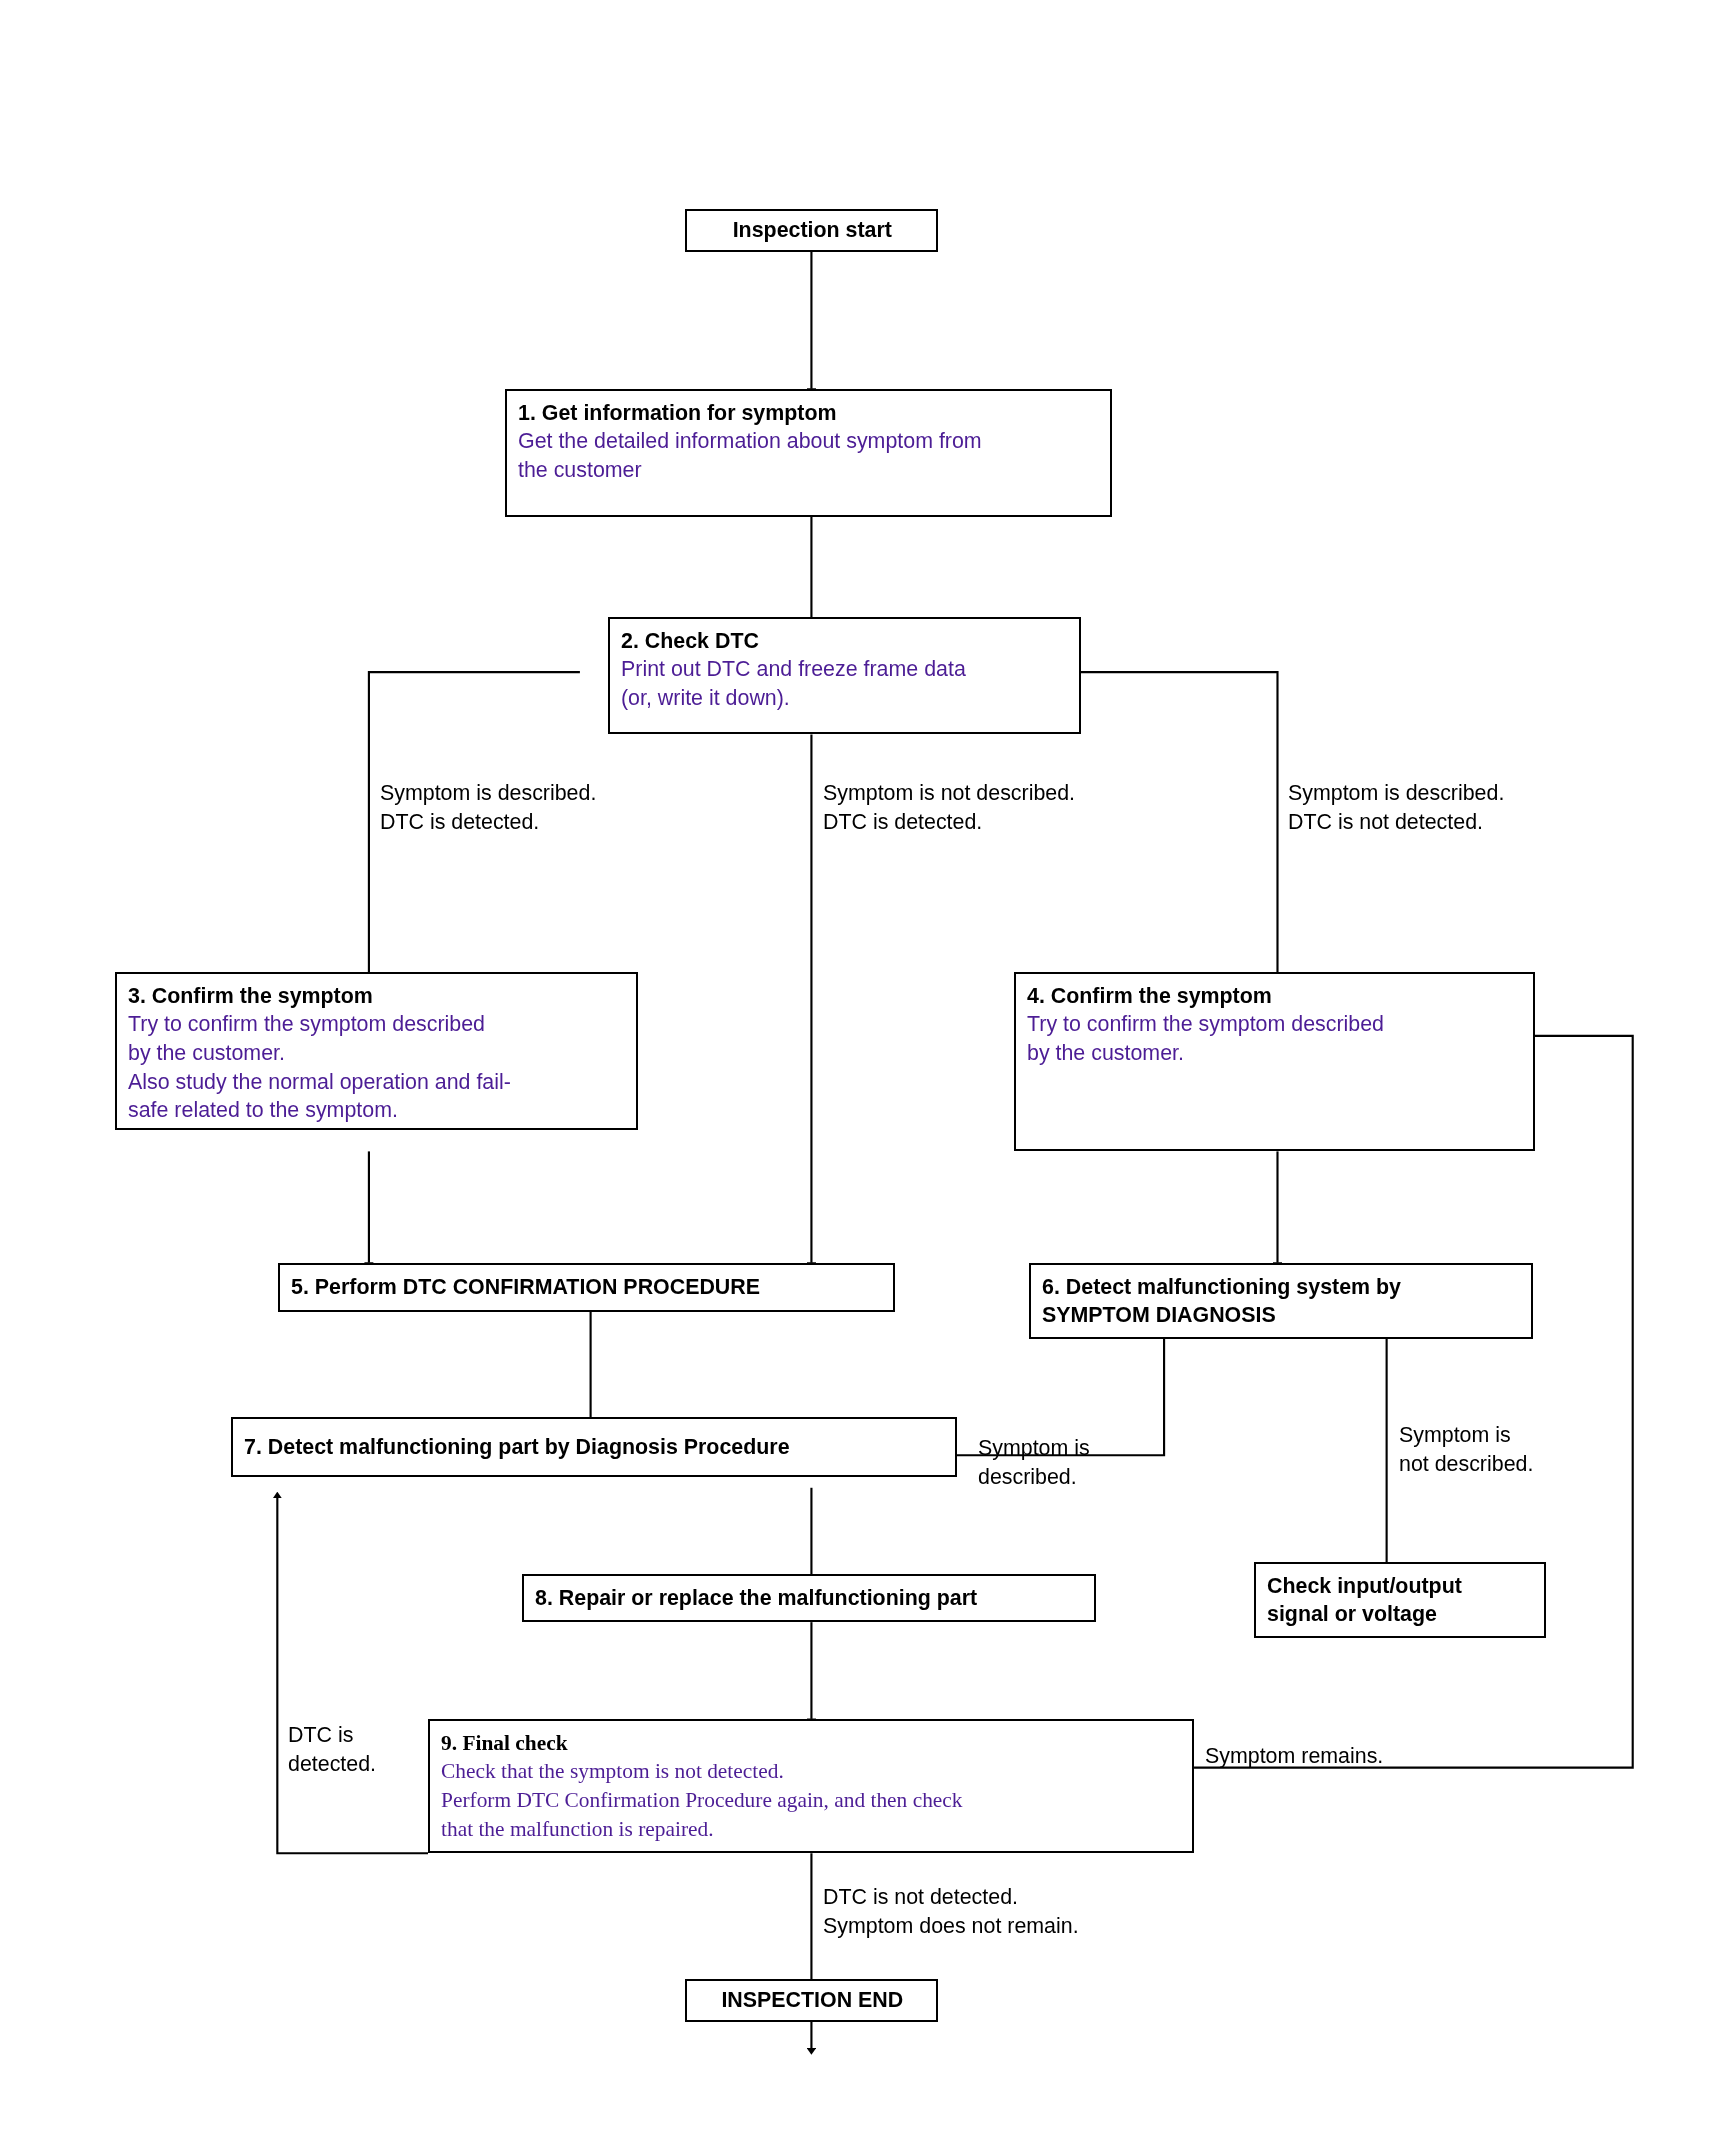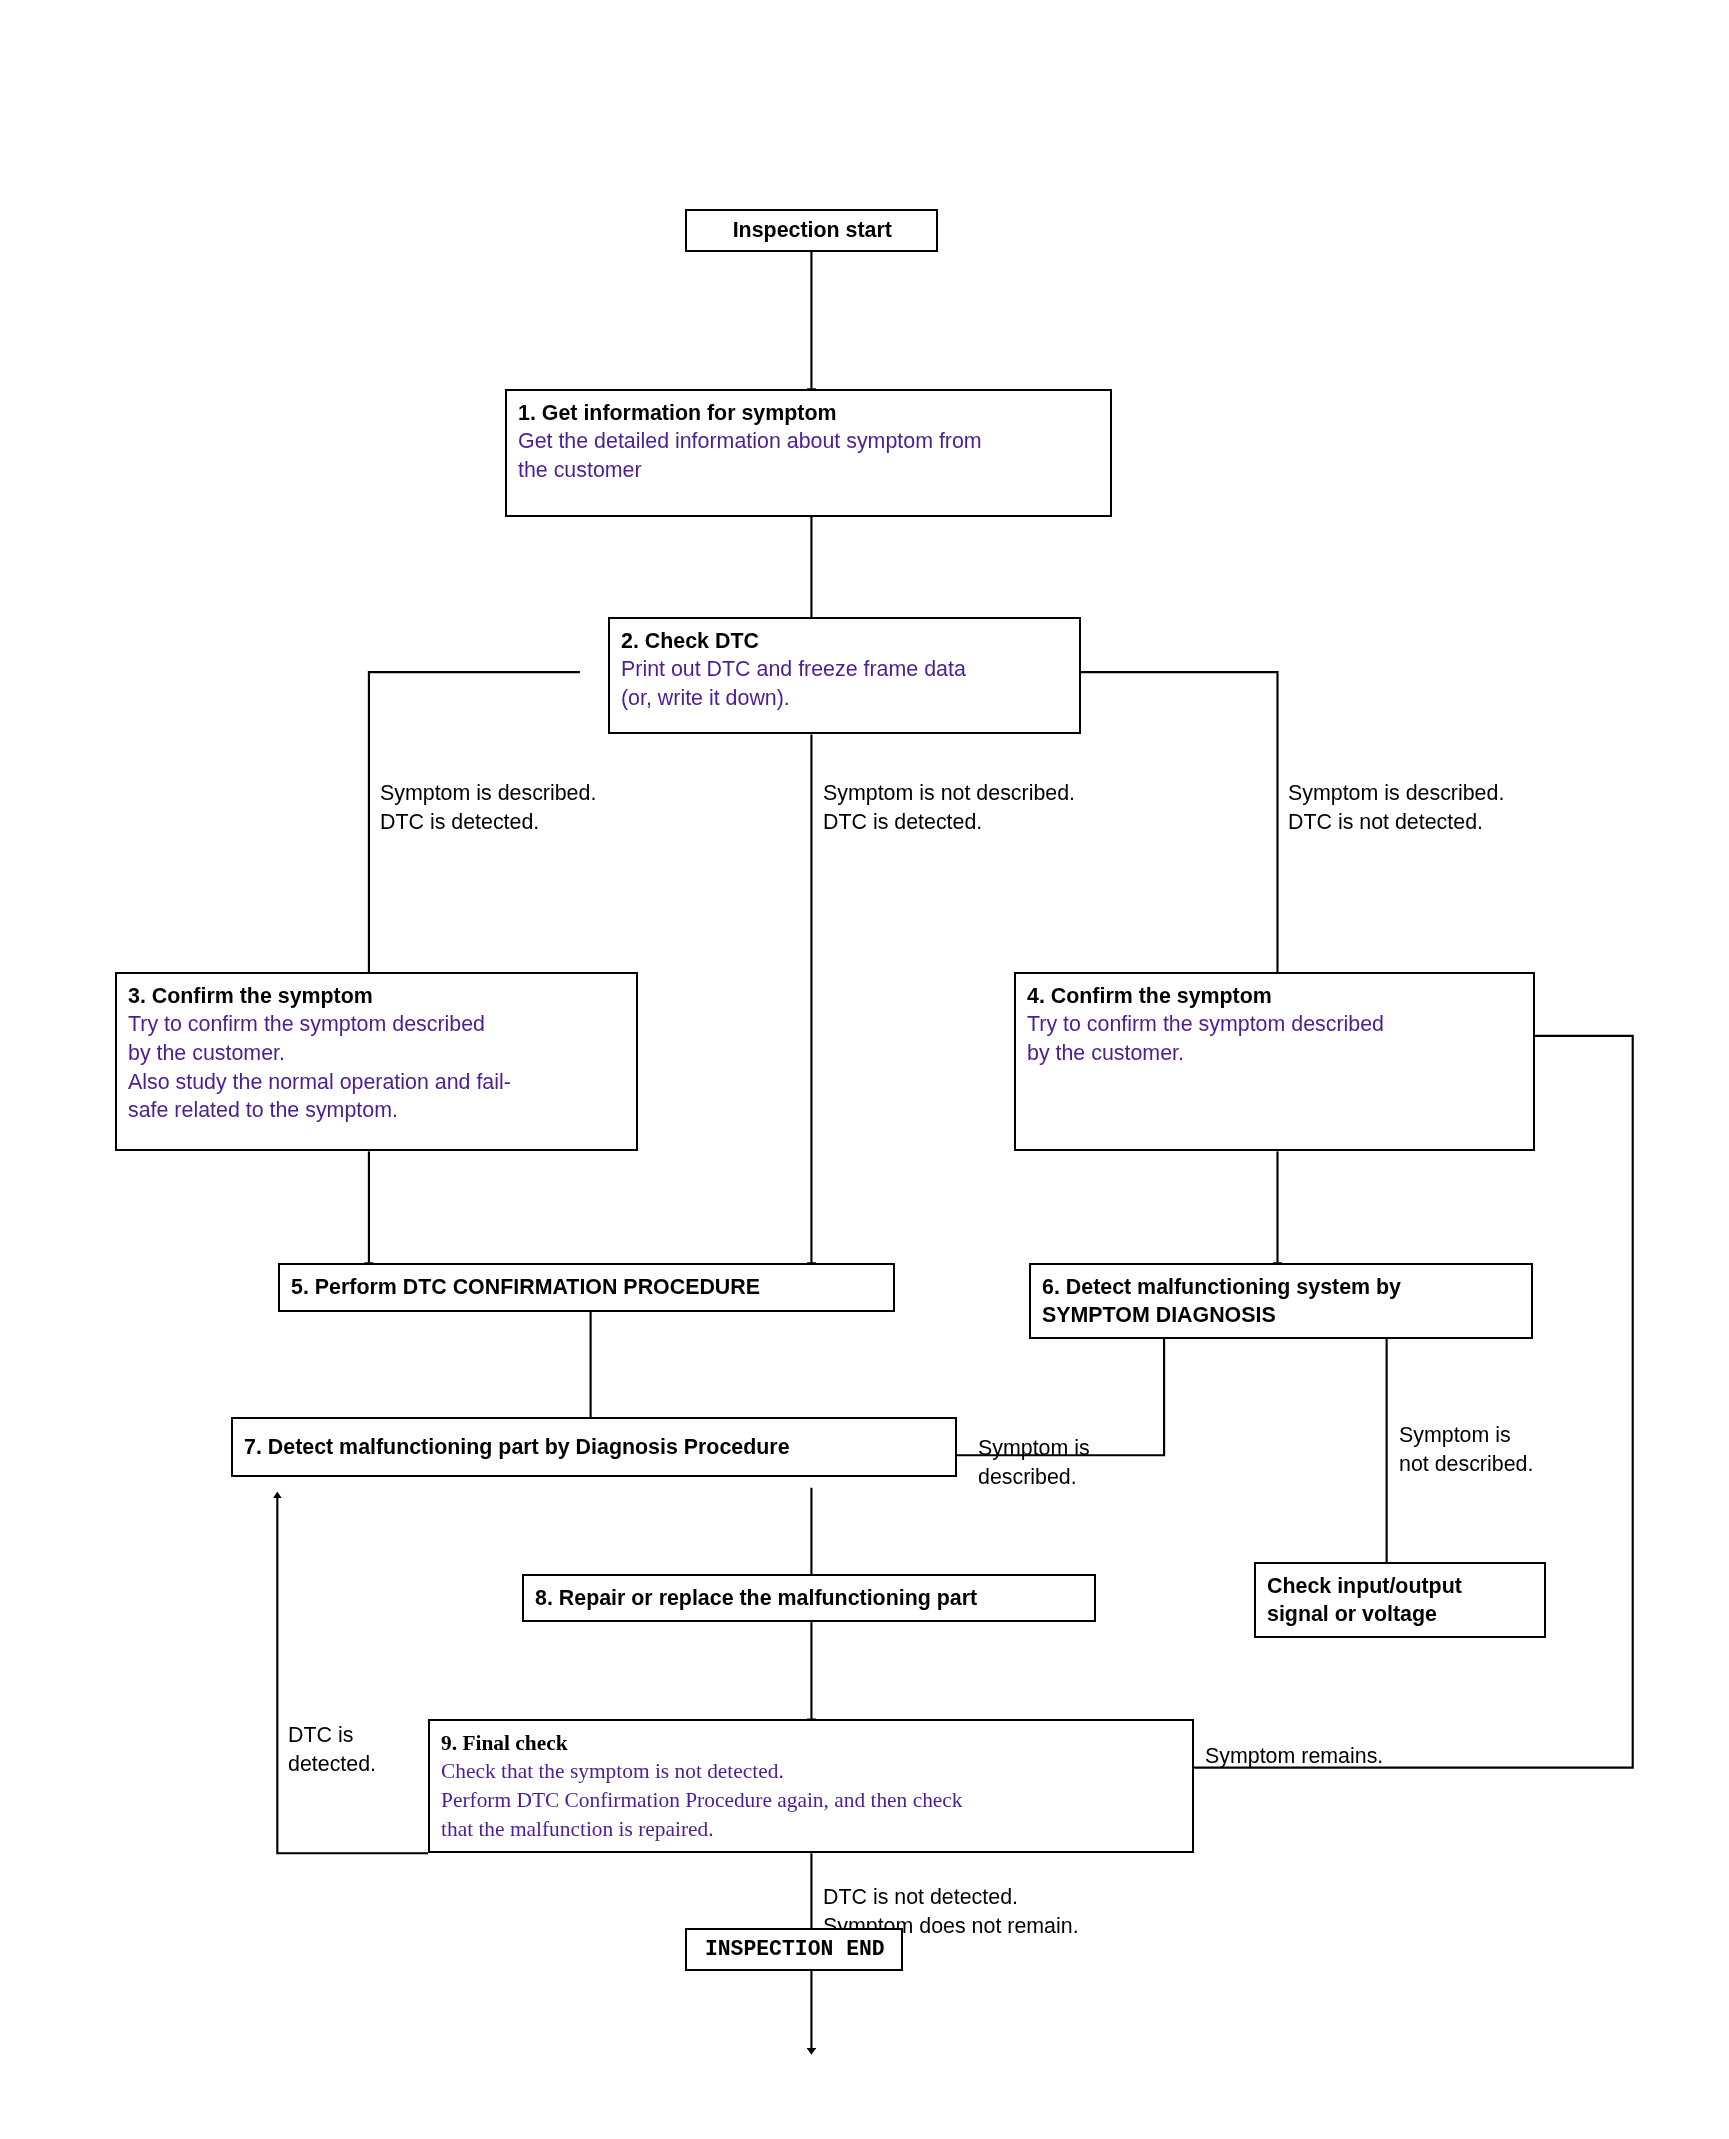--- a/index.html
+++ b/index.html
@@ -82,21 +82,21 @@
     </div>
   </div>
 
   <div class="lbl" style="left:380px;top:779px;">Symptom is described.
 DTC is detected.</div>
   <div class="lbl" style="left:823px;top:779px;">Symptom is not described.
 DTC is detected.</div>
   <div class="lbl" style="left:1288px;top:779px;">Symptom is described.
 DTC is not detected.</div>
 
-  <div class="node" style="left:115px;top:972px;width:523px;height:179px;">
+  <div class="node" style="left:115px;top:972px;width:523px;height:158px;">
     <div class="inner">
       <div class="ttl">3. Confirm the symptom</div>
       <div class="bdy">Try to confirm the symptom described
 by the customer.
 Also study the normal operation and fail-
 safe related to the symptom.</div>
     </div>
   </div>
 
   <div class="node" style="left:1014px;top:972px;width:521px;height:179px;">
@@ -152,20 +152,20 @@
 that the malfunction is repaired.</div>
     </div>
   </div>
 
   <div class="lbl" style="left:288px;top:1721px;">DTC is
 detected.</div>
   <div class="lbl" style="left:1205px;top:1742px;">Symptom remains.</div>
   <div class="lbl" style="left:823px;top:1883px;">DTC is not detected.
 Symptom does not remain.</div>
 
-  <div class="node centered" style="left:685px;top:1928px;width:218px;height:43px;font-family:Liberation Mono, monospace;">
+  <div class="node centered" style="left:685px;top:1979px;width:253px;height:43px;">
     <div class="inner ctr">
         <div class="ttl">INSPECTION END</div>
       </div>
   </div>
 
 </div>
 
 
 </body></html>

